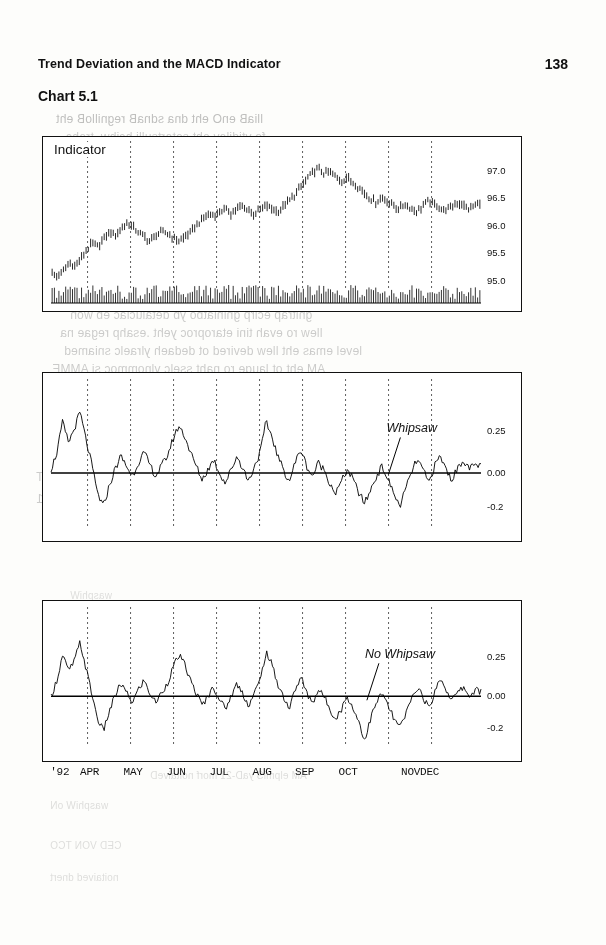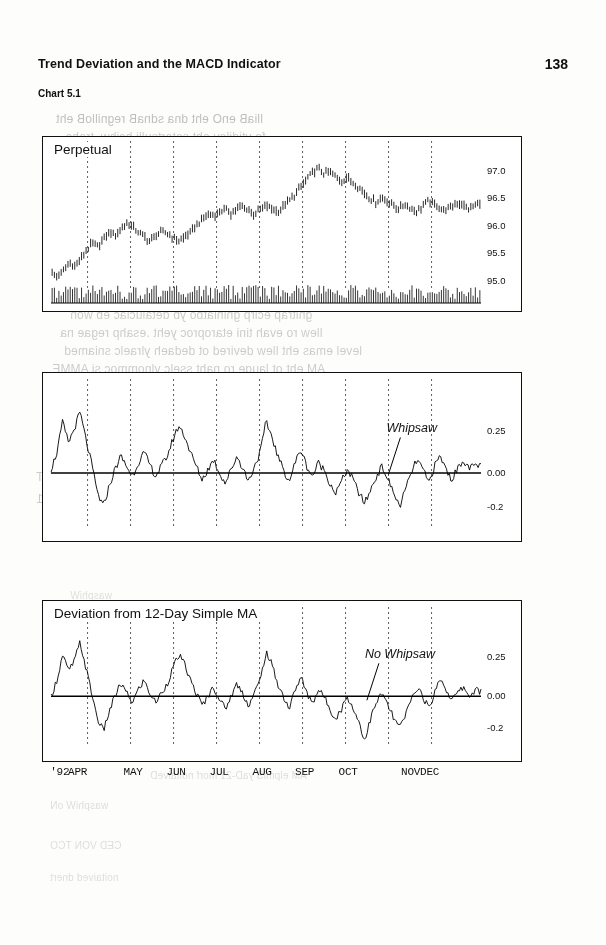--- a/index.html
+++ b/index.html
@@ -46,21 +46,21 @@
   
   .caption {
     position: absolute;
     left: 38px;
     top: 88px;
     width: 500px;
     display: flex;
     align-items: flex-start;
   }
   .caption-label {
-    font-size: 10px;
+    font-size: 14px;
     font-weight: bold;
     white-space: nowrap;
     margin-right: 14px;
     color: #111;
   }
   .caption-text {
     font-size: 13.5px;
     line-height: 1.45;
     color: #111;
   }
@@ -160,21 +160,21 @@
   <div class="header">
     <div class="header-title">Trend Deviation and the MACD Indicator</div>
     <div class="header-page">138</div>
   </div>
 
   <div class="caption">
     <div class="caption-label">Chart 5.1</div>
   </div>
 
   <div class="panel" id="panel-price" style="left:42px; top:136px; width:480px; height:176px;">
-    <div class="panel-title">Perpetual</div>
+    <div class="panel-title">Indicator</div>
     <svg id="svg-price" width="478" height="174" viewBox="0 0 478 174">
         <line x1="44.550000000000004" y1="4" x2="44.550000000000004" y2="154" stroke="#333" stroke-width="0.8" stroke-dasharray="2,3"></line>
         <line x1="87.55" y1="4" x2="87.55" y2="154" stroke="#333" stroke-width="0.8" stroke-dasharray="2,3"></line>
         <line x1="130.54999999999998" y1="4" x2="130.54999999999998" y2="154" stroke="#333" stroke-width="0.8" stroke-dasharray="2,3"></line>
         <line x1="173.55" y1="4" x2="173.55" y2="154" stroke="#333" stroke-width="0.8" stroke-dasharray="2,3"></line>
         <line x1="216.54999999999998" y1="4" x2="216.54999999999998" y2="154" stroke="#333" stroke-width="0.8" stroke-dasharray="2,3"></line>
         <line x1="259.54999999999995" y1="4" x2="259.54999999999995" y2="154" stroke="#333" stroke-width="0.8" stroke-dasharray="2,3"></line>
         <line x1="302.55" y1="4" x2="302.55" y2="154" stroke="#333" stroke-width="0.8" stroke-dasharray="2,3"></line>
         <line x1="345.55" y1="4" x2="345.55" y2="154" stroke="#333" stroke-width="0.8" stroke-dasharray="2,3"></line>
         <line x1="388.55" y1="4" x2="388.55" y2="154" stroke="#333" stroke-width="0.8" stroke-dasharray="2,3"></line>
@@ -582,21 +582,20 @@
         <text x="444" y="60.76623376623377" class="axis-label">0.25</text>
         <text x="444" y="102.97402597402598" class="axis-label">0.00</text>
         <text x="444" y="136.74025974025975" class="axis-label">-0.2</text>
         <path d="M8.00,99.15 L9.44,95.30 L10.88,85.94 L12.31,86.30 L13.75,82.20 L15.19,71.16 L16.63,61.77 L18.07,56.18 L19.51,46.40 L20.94,51.17 L22.38,58.74 L23.82,60.83 L25.26,68.78 L26.70,67.99 L28.13,61.93 L29.57,59.67 L31.01,56.87 L32.45,56.00 L33.89,45.43 L35.32,40.96 L36.76,39.16 L38.20,42.46 L39.64,50.30 L41.08,55.87 L42.52,62.20 L43.95,72.31 L45.39,79.64 L46.83,80.19 L48.27,86.11 L49.71,95.49 L51.14,100.51 L52.58,110.18 L54.02,116.64 L55.46,121.44 L56.90,127.83 L58.33,127.11 L59.77,129.77 L61.21,127.26 L62.65,127.29 L64.09,123.85 L65.53,112.83 L66.96,111.30 L68.40,109.85 L69.84,104.69 L71.28,95.60 L72.72,92.88 L74.15,94.60 L75.59,88.50 L77.03,82.09 L78.47,81.92 L79.91,87.95 L81.34,87.57 L82.78,92.52 L84.22,95.18 L85.66,97.25 L87.10,100.91 L88.54,101.02 L89.97,100.63 L91.41,102.00 L92.85,97.10 L94.29,94.11 L95.73,92.54 L97.16,88.69 L98.60,82.42 L100.04,78.54 L101.48,79.33 L102.92,80.04 L104.35,83.25 L105.79,89.68 L107.23,91.50 L108.67,92.47 L110.11,101.97 L111.55,103.71 L112.98,103.55 L114.42,99.99 L115.86,99.72 L117.30,91.99 L118.74,90.33 L120.17,86.61 L121.61,85.13 L123.05,87.18 L124.49,84.25 L125.93,77.26 L127.36,75.88 L128.80,66.46 L130.24,68.96 L131.68,62.46 L133.12,56.31 L134.56,58.25 L135.99,53.71 L137.43,55.65 L138.87,56.16 L140.31,62.64 L141.75,65.94 L143.18,67.57 L144.62,71.53 L146.06,77.94 L147.50,78.45 L148.94,80.32 L150.37,85.53 L151.81,89.91 L153.25,92.82 L154.69,93.42 L156.13,102.12 L157.57,103.57 L159.00,108.21 L160.44,102.85 L161.88,104.04 L163.32,102.39 L164.76,95.00 L166.19,97.23 L167.63,90.93 L169.07,88.24 L170.51,89.57 L171.95,87.11 L173.38,95.37 L174.82,97.47 L176.26,100.59 L177.70,103.54 L179.14,107.52 L180.58,106.71 L182.01,111.12 L183.45,107.67 L184.89,105.35 L186.33,97.92 L187.77,95.61 L189.20,95.05 L190.64,92.49 L192.08,88.99 L193.52,83.66 L194.96,86.24 L196.39,87.47 L197.83,94.41 L199.27,96.17 L200.71,96.38 L202.15,98.43 L203.59,106.00 L205.02,107.13 L206.46,104.23 L207.90,104.13 L209.34,101.26 L210.78,95.45 L212.21,90.30 L213.65,89.30 L215.09,88.14 L216.53,78.41 L217.97,72.58 L219.40,65.49 L220.84,60.10 L222.28,49.40 L223.72,47.60 L225.16,56.04 L226.60,57.64 L228.03,60.31 L229.47,66.16 L230.91,73.47 L232.35,72.78 L233.79,82.64 L235.22,81.81 L236.66,88.38 L238.10,87.76 L239.54,93.61 L240.98,97.39 L242.41,104.28 L243.85,106.60 L245.29,106.18 L246.73,107.71 L248.17,103.23 L249.61,97.76 L251.04,90.57 L252.48,90.11 L253.92,82.99 L255.36,80.49 L256.80,80.01 L258.23,79.96 L259.67,82.66 L261.11,83.26 L262.55,87.69 L263.99,97.30 L265.42,97.07 L266.86,99.78 L268.30,101.65 L269.74,101.98 L271.18,100.74 L272.62,96.80 L274.05,90.07 L275.49,87.13 L276.93,90.96 L278.37,97.12 L279.81,92.62 L281.24,97.50 L282.68,100.05 L284.12,105.16 L285.56,110.61 L287.00,113.30 L288.43,111.94 L289.87,116.71 L291.31,119.47 L292.75,122.04 L294.19,114.60 L295.63,113.66 L297.06,110.38 L298.50,107.56 L299.94,102.01 L301.38,103.70 L302.82,102.38 L304.25,96.59 L305.69,98.19 L307.13,103.58 L308.57,100.36 L310.01,104.83 L311.44,108.49 L312.88,109.90 L314.32,115.37 L315.76,122.90 L317.20,121.86 L318.64,121.28 L320.07,129.80 L321.51,130.84 L322.95,124.01 L324.39,126.63 L325.83,120.46 L327.26,119.28 L328.70,112.60 L330.14,111.27 L331.58,108.69 L333.02,107.56 L334.45,100.97 L335.89,102.56 L337.33,93.04 L338.77,90.81 L340.21,98.20 L341.65,100.56 L343.08,103.75 L344.52,106.33 L345.96,105.53 L347.40,113.79 L348.84,113.31 L350.27,119.39 L351.71,123.01 L353.15,126.97 L354.59,127.07 L356.03,131.39 L357.46,134.38 L358.90,127.12 L360.34,119.80 L361.78,117.57 L363.22,113.72 L364.66,107.18 L366.09,104.78 L367.53,101.41 L368.97,100.09 L370.41,94.28 L371.85,88.00 L373.28,90.71 L374.72,87.60 L376.16,88.45 L377.60,90.28 L379.04,93.88 L380.47,96.25 L381.91,97.67 L383.35,104.36 L384.79,106.53 L386.23,107.27 L387.67,103.87 L389.10,103.37 L390.54,99.73 L391.98,88.89 L393.42,87.92 L394.86,86.98 L396.29,82.65 L397.73,83.69 L399.17,89.66 L400.61,89.67 L402.05,92.56 L403.48,95.80 L404.92,102.31 L406.36,100.31 L407.80,108.01 L409.24,108.18 L410.68,105.52 L412.11,96.86 L413.55,99.97 L414.99,92.28 L416.43,91.42 L417.87,93.49 L419.30,89.16 L420.74,89.95 L422.18,92.87 L423.62,91.21 L425.06,91.77 L426.49,97.09 L427.93,91.78 L429.37,90.80 L430.81,92.58 L432.25,90.87 L433.69,91.66 L435.12,94.58 L436.56,90.57 L438.00,90.69 " fill="none" stroke="#000" stroke-width="0.9"></path>
         <text x="343.40000000000003" y="59.45454545454545" class="annot">Whipsaw</text>
         <line x1="357.40000000000003" y1="64.45454545454545" x2="345.40000000000003" y2="101.45454545454545" stroke="#000" stroke-width="1"></line>
       </svg>
   </div>
 
   <div class="panel" id="panel-simple" style="left:42px; top:600px; width:480px; height:162px;">
-    <div class="panel-title">Deviation from 12-Day Simple MA</div>
     <svg id="svg-simple" width="478" height="160" viewBox="0 0 478 160">
         <line x1="44.550000000000004" y1="6" x2="44.550000000000004" y2="146" stroke="#333" stroke-width="0.8" stroke-dasharray="2,3"></line>
         <line x1="87.55" y1="6" x2="87.55" y2="146" stroke="#333" stroke-width="0.8" stroke-dasharray="2,3"></line>
         <line x1="130.54999999999998" y1="6" x2="130.54999999999998" y2="146" stroke="#333" stroke-width="0.8" stroke-dasharray="2,3"></line>
         <line x1="173.55" y1="6" x2="173.55" y2="146" stroke="#333" stroke-width="0.8" stroke-dasharray="2,3"></line>
         <line x1="216.54999999999998" y1="6" x2="216.54999999999998" y2="146" stroke="#333" stroke-width="0.8" stroke-dasharray="2,3"></line>
         <line x1="259.54999999999995" y1="6" x2="259.54999999999995" y2="146" stroke="#333" stroke-width="0.8" stroke-dasharray="2,3"></line>
         <line x1="302.55" y1="6" x2="302.55" y2="146" stroke="#333" stroke-width="0.8" stroke-dasharray="2,3"></line>
         <line x1="345.55" y1="6" x2="345.55" y2="146" stroke="#333" stroke-width="0.8" stroke-dasharray="2,3"></line>
         <line x1="388.55" y1="6" x2="388.55" y2="146" stroke="#333" stroke-width="0.8" stroke-dasharray="2,3"></line>
@@ -605,21 +604,21 @@
         <text x="444" y="98.2987012987013" class="axis-label">0.00</text>
         <text x="444" y="129.98701298701297" class="axis-label">-0.2</text>
         <path d="M8.00,93.10 L9.44,94.61 L10.88,90.78 L12.31,81.29 L13.75,82.50 L15.19,75.11 L16.63,69.65 L18.07,59.70 L19.51,55.19 L20.94,56.04 L22.38,59.23 L23.82,64.17 L25.26,66.83 L26.70,67.94 L28.13,63.19 L29.57,64.44 L31.01,58.13 L32.45,55.24 L33.89,48.72 L35.32,46.51 L36.76,39.66 L38.20,48.47 L39.64,54.79 L41.08,58.14 L42.52,68.23 L43.95,68.73 L45.39,75.66 L46.83,81.69 L48.27,92.09 L49.71,97.72 L51.14,102.04 L52.58,108.62 L54.02,115.73 L55.46,122.21 L56.90,124.44 L58.33,122.66 L59.77,125.65 L61.21,129.63 L62.65,119.67 L64.09,119.30 L65.53,114.74 L66.96,106.91 L68.40,106.69 L69.84,97.58 L71.28,94.83 L72.72,95.57 L74.15,91.27 L75.59,84.17 L77.03,84.26 L78.47,86.04 L79.91,84.05 L81.34,86.73 L82.78,90.26 L84.22,90.16 L85.66,95.87 L87.10,98.11 L88.54,102.24 L89.97,101.25 L91.41,96.12 L92.85,93.02 L94.29,89.78 L95.73,85.72 L97.16,86.83 L98.60,86.02 L100.04,78.72 L101.48,80.83 L102.92,82.04 L104.35,86.40 L105.79,91.72 L107.23,94.45 L108.67,96.61 L110.11,97.14 L111.55,97.15 L112.98,102.14 L114.42,100.41 L115.86,95.30 L117.30,91.76 L118.74,91.75 L120.17,91.55 L121.61,89.84 L123.05,83.09 L124.49,85.14 L125.93,81.29 L127.36,76.81 L128.80,67.65 L130.24,65.74 L131.68,60.31 L133.12,57.08 L134.56,58.31 L135.99,56.99 L137.43,53.29 L138.87,58.58 L140.31,58.32 L141.75,60.97 L143.18,68.96 L144.62,74.44 L146.06,74.27 L147.50,77.07 L148.94,82.46 L150.37,83.85 L151.81,90.84 L153.25,95.23 L154.69,92.89 L156.13,95.71 L157.57,99.39 L159.00,103.35 L160.44,100.70 L161.88,103.05 L163.32,95.70 L164.76,95.24 L166.19,96.26 L167.63,89.25 L169.07,86.09 L170.51,87.79 L171.95,91.95 L173.38,94.23 L174.82,95.83 L176.26,99.32 L177.70,100.26 L179.14,100.06 L180.58,102.27 L182.01,107.03 L183.45,108.07 L184.89,101.99 L186.33,101.07 L187.77,94.15 L189.20,96.02 L190.64,88.83 L192.08,85.52 L193.52,81.50 L194.96,87.13 L196.39,85.09 L197.83,90.87 L199.27,89.70 L200.71,97.38 L202.15,100.31 L203.59,99.59 L205.02,105.87 L206.46,105.25 L207.90,98.86 L209.34,97.33 L210.78,92.75 L212.21,88.35 L213.65,85.43 L215.09,82.85 L216.53,78.96 L217.97,75.22 L219.40,66.95 L220.84,64.38 L222.28,57.70 L223.72,49.87 L225.16,57.53 L226.60,60.03 L228.03,58.50 L229.47,65.20 L230.91,67.65 L232.35,77.44 L233.79,79.25 L235.22,87.11 L236.66,88.20 L238.10,89.19 L239.54,92.04 L240.98,99.30 L242.41,101.58 L243.85,101.23 L245.29,107.14 L246.73,107.88 L248.17,100.29 L249.61,94.46 L251.04,90.57 L252.48,89.79 L253.92,84.44 L255.36,83.84 L256.80,77.92 L258.23,76.31 L259.67,78.56 L261.11,86.46 L262.55,87.43 L263.99,90.57 L265.42,97.84 L266.86,95.41 L268.30,100.24 L269.74,100.70 L271.18,101.04 L272.62,94.73 L274.05,93.22 L275.49,89.46 L276.93,90.82 L278.37,89.45 L279.81,94.05 L281.24,96.77 L282.68,95.53 L284.12,104.11 L285.56,104.63 L287.00,109.46 L288.43,113.73 L289.87,116.07 L291.31,116.56 L292.75,118.11 L294.19,117.88 L295.63,110.64 L297.06,110.65 L298.50,111.24 L299.94,102.46 L301.38,100.11 L302.82,98.92 L304.25,95.80 L305.69,101.30 L307.13,102.89 L308.57,103.09 L310.01,108.84 L311.44,111.83 L312.88,113.39 L314.32,118.28 L315.76,119.69 L317.20,124.18 L318.64,132.42 L320.07,136.78 L321.51,137.82 L322.95,136.85 L324.39,131.27 L325.83,121.61 L327.26,121.71 L328.70,112.13 L330.14,108.08 L331.58,107.04 L333.02,102.69 L334.45,101.14 L335.89,94.99 L337.33,92.75 L338.77,94.42 L340.21,93.61 L341.65,96.96 L343.08,98.93 L344.52,101.98 L345.96,108.33 L347.40,110.07 L348.84,109.70 L350.27,118.65 L351.71,118.29 L353.15,119.78 L354.59,123.04 L356.03,123.56 L357.46,123.21 L358.90,120.16 L360.34,118.42 L361.78,117.55 L363.22,109.83 L364.66,106.07 L366.09,103.07 L367.53,100.97 L368.97,95.23 L370.41,92.92 L371.85,92.14 L373.28,90.63 L374.72,89.42 L376.16,87.68 L377.60,89.12 L379.04,93.56 L380.47,99.55 L381.91,102.90 L383.35,99.48 L384.79,103.22 L386.23,105.00 L387.67,103.73 L389.10,101.90 L390.54,96.54 L391.98,88.39 L393.42,87.62 L394.86,81.30 L396.29,80.00 L397.73,79.85 L399.17,80.18 L400.61,84.15 L402.05,87.14 L403.48,91.69 L404.92,91.70 L406.36,96.87 L407.80,97.84 L409.24,97.29 L410.68,94.52 L412.11,93.57 L413.55,92.76 L414.99,89.66 L416.43,89.87 L417.87,86.16 L419.30,89.59 L420.74,85.58 L422.18,89.23 L423.62,91.28 L425.06,93.56 L426.49,96.36 L427.93,94.79 L429.37,91.88 L430.81,93.39 L432.25,87.84 L433.69,86.33 L435.12,87.42 L436.56,93.37 L438.00,88.05 " fill="none" stroke="#000" stroke-width="0.9"></path>
         <text x="321.9" y="57.272727272727266" class="annot">No Whipsaw</text>
         <line x1="335.9" y1="62.272727272727266" x2="323.9" y2="99.27272727272727" stroke="#000" stroke-width="1"></line>
       </svg>
   </div>
 
   <div class="month-axis" id="month-axis">
       <div class="month-tick" style="left: 8.15px;">'92</div>
-      <div class="month-tick" style="left: 26px;">APR</div>
+      <div class="month-tick" style="left: 38px;">APR</div>
       <div class="month-tick" style="left: 81.55px;">MAY</div>
       <div class="month-tick" style="left: 124.55px;">JUN</div>
       <div class="month-tick" style="left: 167.55px;">JUL</div>
       <div class="month-tick" style="left: 210.55px;">AUG</div>
       <div class="month-tick" style="left: 253px;">SEP</div>
       <div class="month-tick" style="left: 296.55px; text-align: center;">OCT</div>
       <div class="month-tick" style="left: 359px;">NOV</div>
       <div class="month-tick" style="left: 378px;">DEC</div>
     </div>
 

